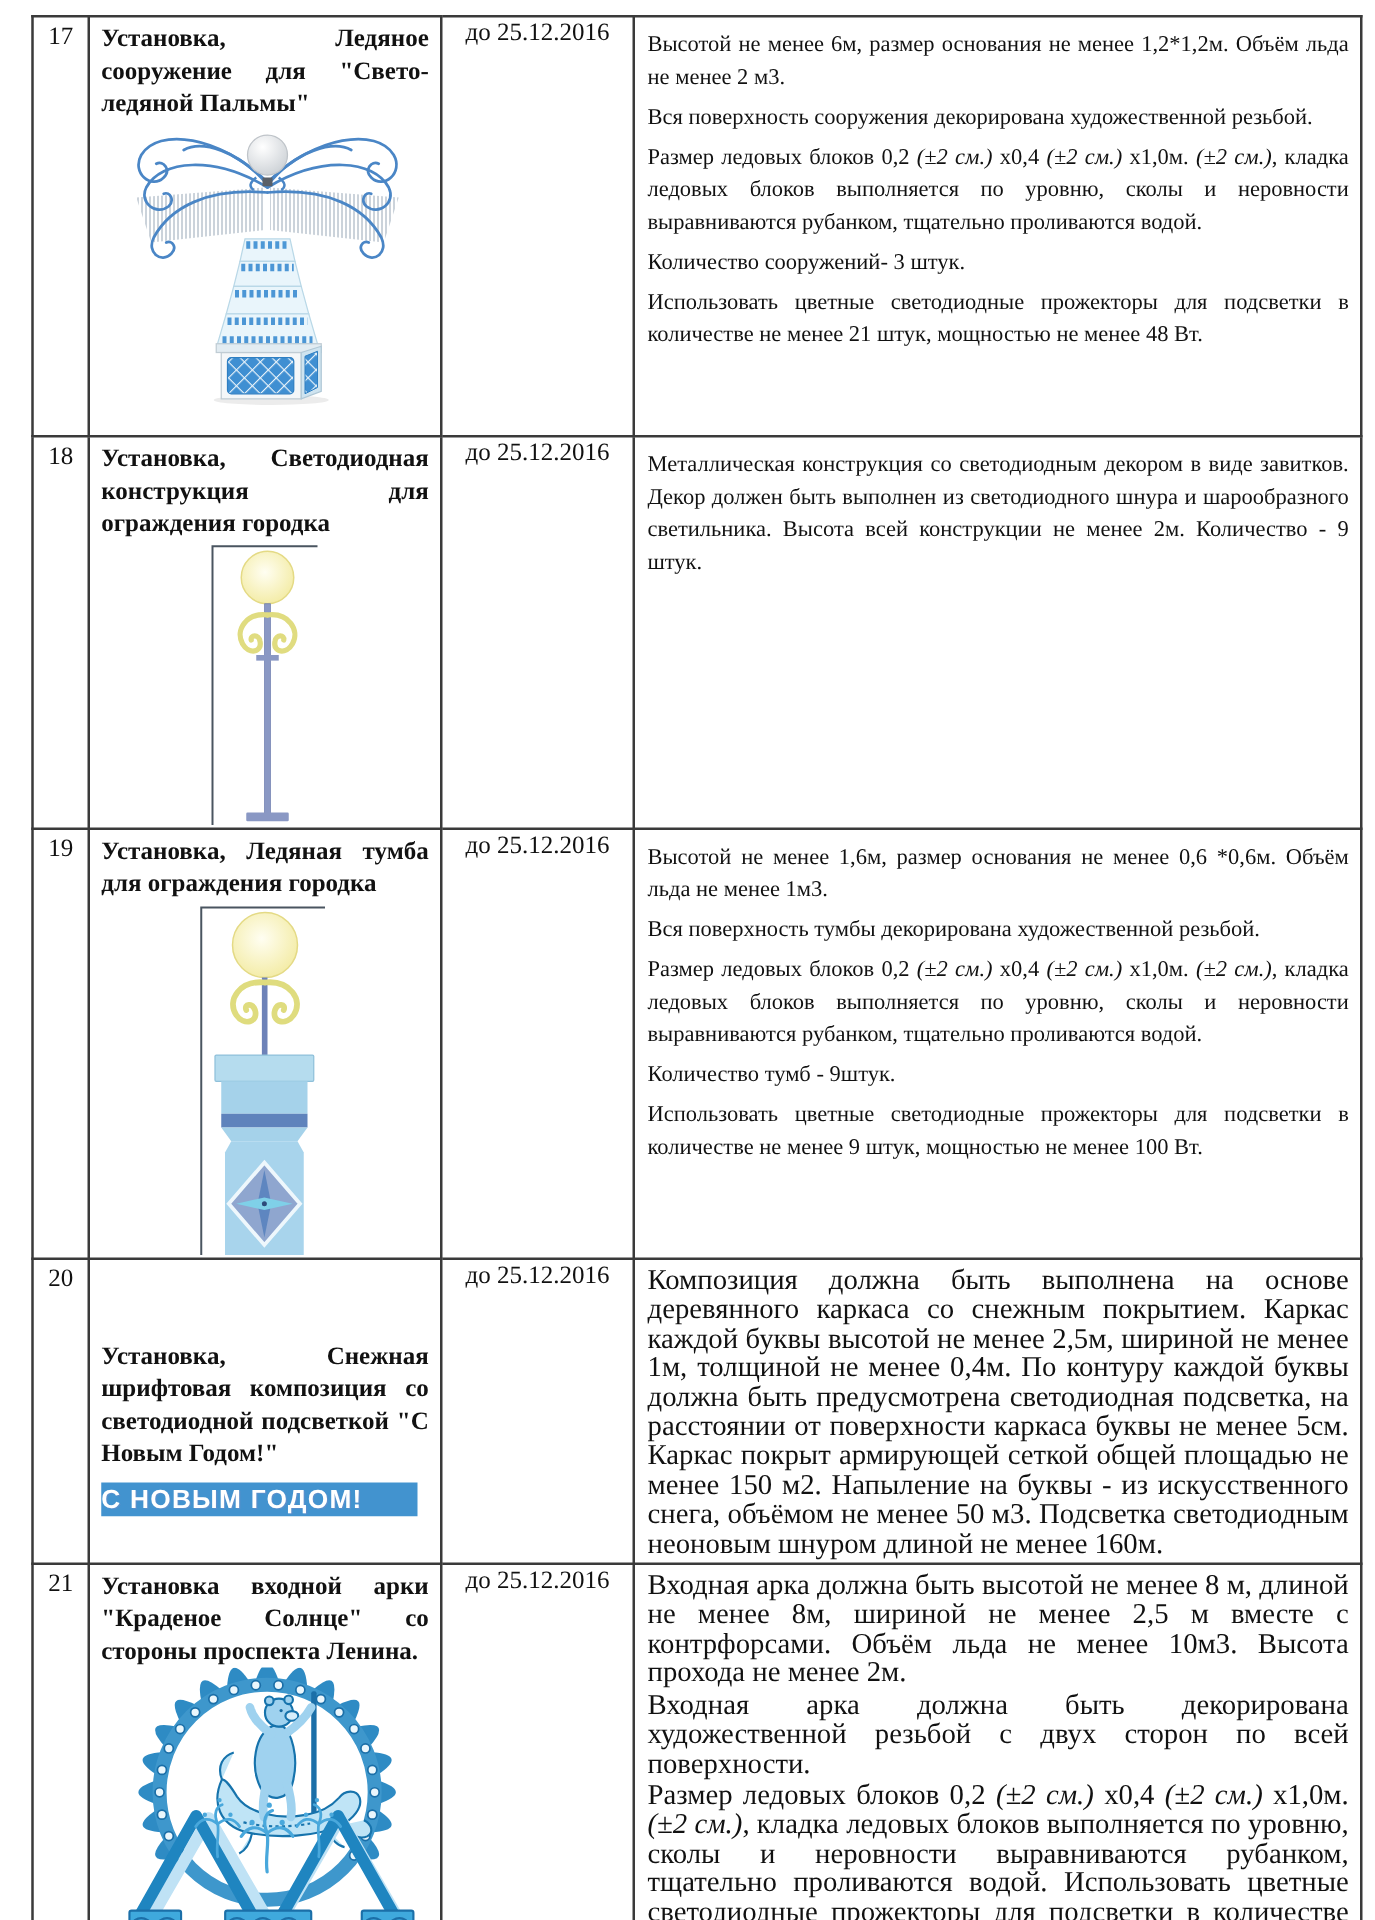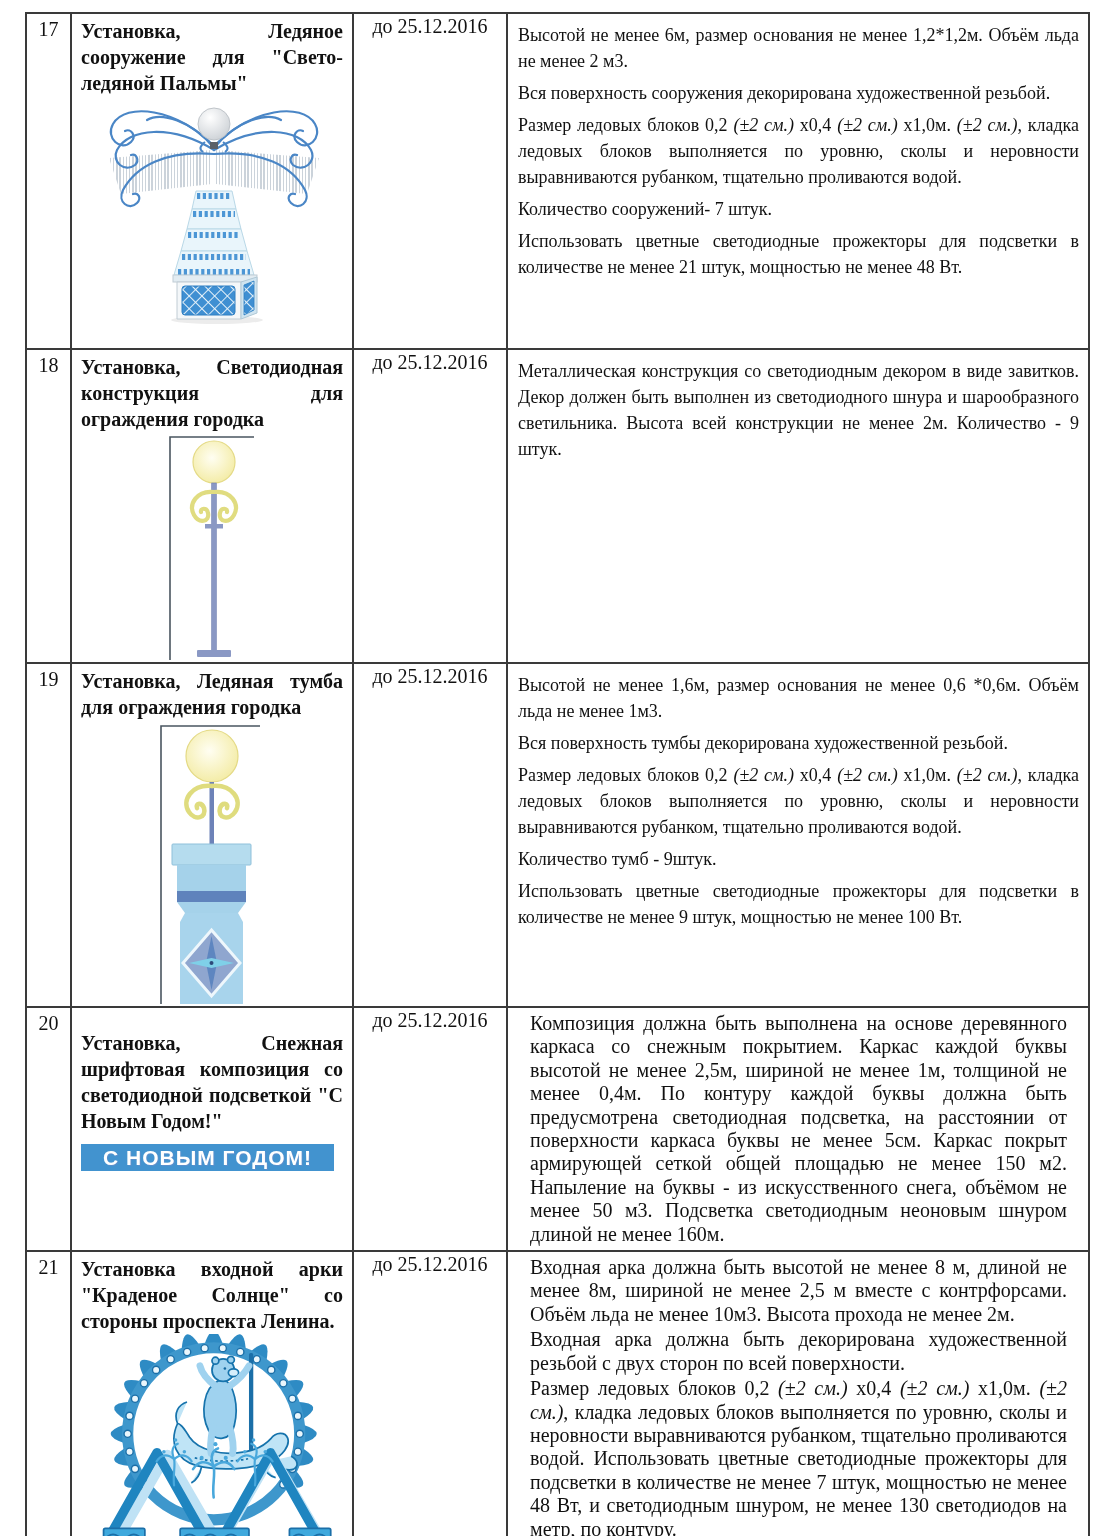--- a/index.html
+++ b/index.html
@@ -7,29 +7,29 @@
         font-family:"Liberation Serif","DejaVu Serif",serif;color:#111;}
   table.spec{position:absolute;left:25px;top:12px;width:1063px;border-collapse:collapse;table-layout:fixed;}
   table.spec td{border:2px solid #3a3a3a;vertical-align:top;overflow:hidden;}
   col.c1{width:45px;} col.c2{width:282px;} col.c3{width:154px;} col.c4{width:582px;}
   td.num{text-align:center;font-size:20px;padding-top:4px;vertical-align:top;}
   td.name-cell{padding:4px 9px 0 9px;}
   .name{font-size:20px;line-height:26px;text-align:justify;font-weight:bold;}
   td.date-cell{vertical-align:middle;text-align:center;font-size:20px;}
   td.desc-cell{vertical-align:middle;padding:2px 9px 2px 10px;}
   .paras p{margin:6px 0;font-size:18px;line-height:26px;text-align:justify;}
-  .paras.tight p{margin:2px 12px;font-size:20px;line-height:23.4px;}
+  .paras.tight p{margin:2px 0;font-size:23px;line-height:23.4px;}
   .paras i{font-style:italic;}
   .img-wrap{text-align:center;}
   .img-left{text-align:left;}
   .banner{margin:10px 0 0 0;width:253px;height:27px;background:#4293cf;color:#ffffff;
           font-family:"Liberation Sans","DejaVu Sans",sans-serif;font-weight:bold;font-size:21px;
-          line-height:27px;letter-spacing:1px;white-space:nowrap;overflow:hidden;text-align:center;
+          line-height:27px;letter-spacing:1px;white-space:nowrap;overflow:hidden;
           text-shadow:1px 1px 0 rgba(120,140,200,.45);}
-  .mt-row20{margin-top:18px;}
+  .mt-row20{margin-top:60px;}
   svg{display:block;}
 </style>
 </head>
 <body>
 
 <div class="page">
 <table class="spec">
   <colgroup>
         <col class="c1">
         <col class="c2">
@@ -100,21 +100,21 @@
           <polygon points="163,187 173,183 173,212 163,217" fill="url(#lat17)" stroke="#2f7fc2" stroke-width="0.8"></polygon>
         </svg>
       </div>
     </td>
     <td class="date-cell">до 25.12.2016</td>
     <td class="desc-cell">
       <div class="paras">
               <p><span>Высотой не менее 6м, размер основания не менее 1,2*1,2м. Объём льда не менее 2 м3.</span></p>
               <p><span>Вся поверхность сооружения декорирована художественной резьбой.</span></p>
               <p><span>Размер ледовых блоков 0,2 </span><i>(±2 см.)</i><span> х0,4 </span><i>(±2 см.)</i><span> х1,0м. </span><i>(±2 см.)</i><span>, кладка ледовых блоков выполняется по уровню, сколы и неровности выравниваются рубанком, тщательно проливаются водой.</span></p>
-              <p><span>Количество сооружений- 7 штук.</span></p>
+              <p><span>Количество сооружений- 3 штук.</span></p>
               <p><span>Использовать цветные светодиодные прожекторы для подсветки в количестве не менее 21 штук, мощностью не менее 48 Вт.</span></p>
             </div>
     </td>
   </tr>
 
   <tr style="height:312px;">
     <td class="num">18</td>
     <td class="name-cell">
       <div class="name">Установка, Светодиодная конструкция для ограждения городка</div>
       <div class="img-left" style="padding-left:86px;">

